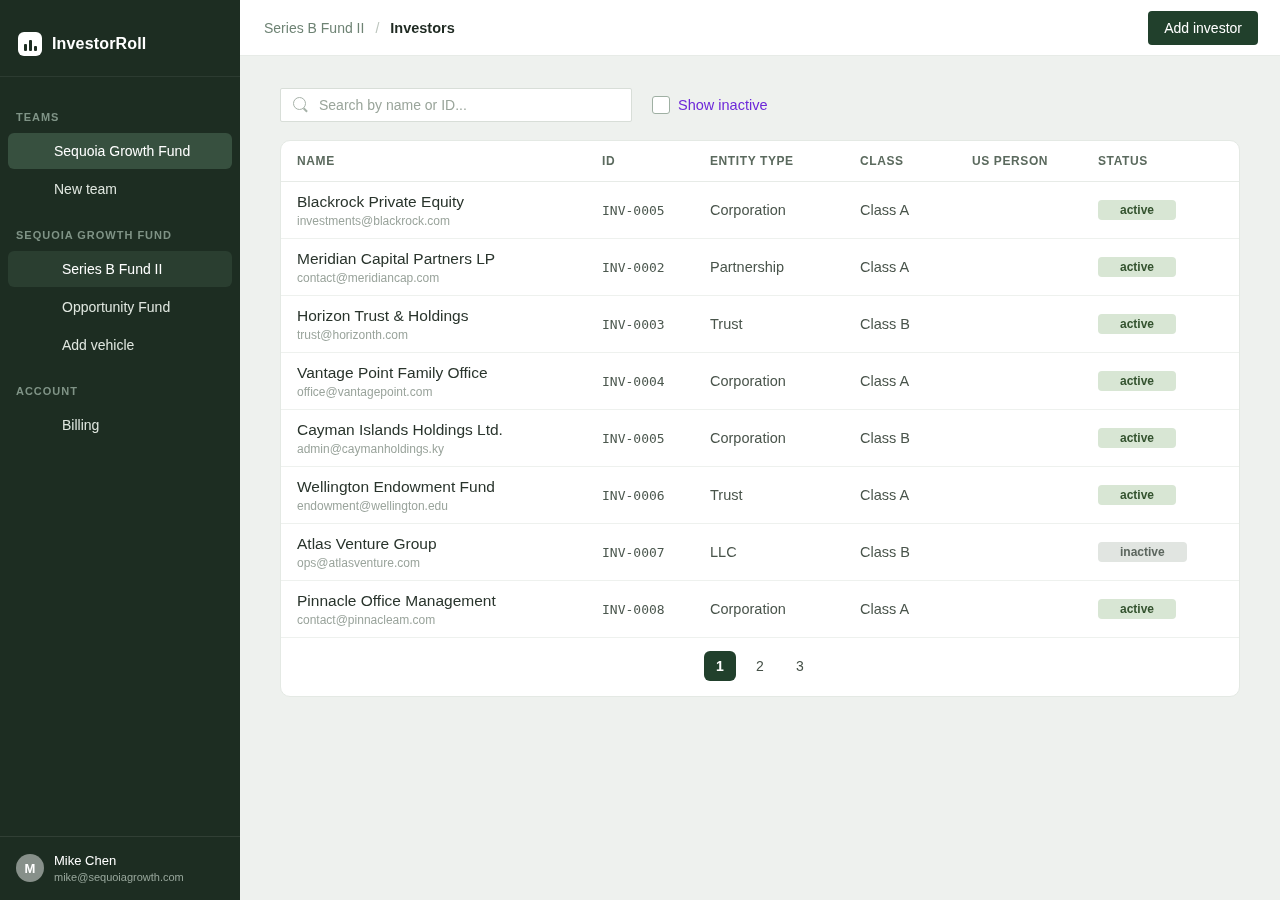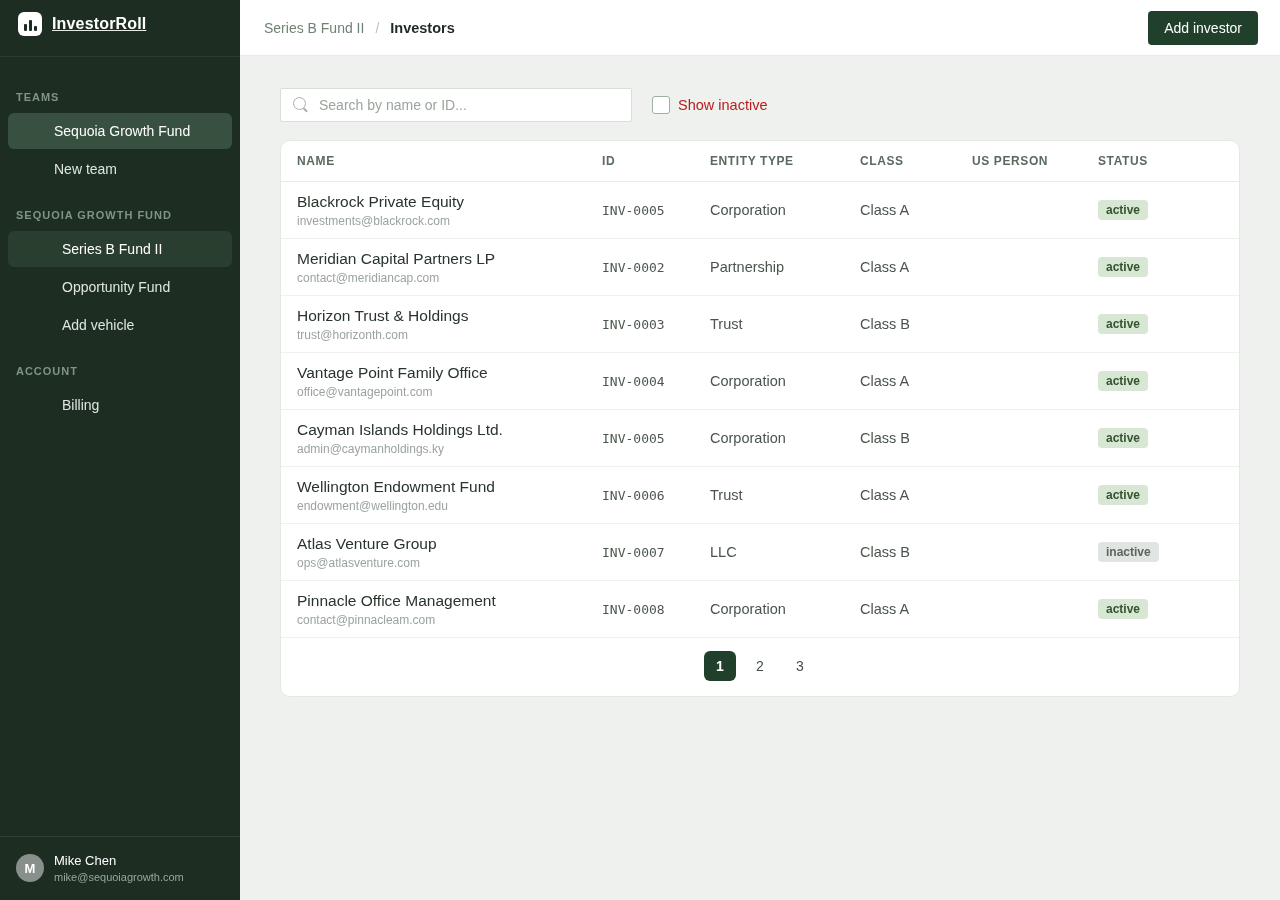--- a/index.html
+++ b/index.html
@@ -12,23 +12,22 @@
   }
 
   
   .sidebar {
     position:fixed; left:0; top:0; width:240px; height:900px;
     background:#1d2d22; color:#e6ebe6;
     display:flex; flex-direction:column;
   }
   .brand {
     display:flex; align-items:center; gap:10px;
-    padding:12px 16px 20px 18px;
+    padding:32px 16px 20px 18px;
     border-bottom:1px solid rgba(255,255,255,0.07);
-    text-decoration:underline;
   }
   .logo {
     width:24px; height:24px; background:#ffffff; border-radius:6px;
     display:flex; align-items:flex-end; justify-content:center; gap:2px;
     padding-bottom:5px;
   }
   .logo .bar { width:3px; background:#1d2d22; border-radius:1px; display:block; }
   .logo .b1 { height:7px; } .logo .b2 { height:11px; } .logo .b3 { height:5px; }
   .brand-name { font-size:16px; font-weight:bold; color:#ffffff; letter-spacing:0.01em; }
 
@@ -96,21 +95,21 @@
   .search-icon::after {
     content:""; position:absolute; width:5px; height:1.6px; background:#a7b2a9;
     transform:rotate(45deg); left:9px; top:11px;
   }
   .search-input::placeholder { color:#9aa59b; }
   .inactive-toggle { display:flex; align-items:center; gap:8px; margin-left:20px; cursor:pointer; }
   .checkbox {
     width:18px; height:18px; border:1.5px solid #9fb0a3; border-radius:3px;
     background:#ffffff; display:inline-block;
   }
-  .toggle-label { font-size:14.5px; color:#b91c1c; }
+  .toggle-label { font-size:14.5px; color:#6d28d9; }
 
   
   .table-card {
     background:#ffffff; border:1px solid #e4e9e4; border-radius:10px;
     overflow:hidden;
   }
   table { width:100%; border-collapse:collapse; table-layout:fixed; }
   col.c-name { width:305px; } col.c-id { width:108px; } col.c-entity { width:150px; }
   col.c-class { width:112px; } col.c-us { width:126px; } col.c-status { width:auto; }
   thead th {
@@ -120,21 +119,21 @@
   }
   tbody td {
     padding:10px 16px; border-bottom:1px solid #eef1ee; vertical-align:middle;
     height:57px;
   }
   .inv-name { font-size:15.5px; color:#29342c; }
   .inv-email { font-size:12px; color:#9aa49c; margin-top:3px; }
   .inv-id { font-family:"DejaVu Sans Mono", monospace; font-size:13px; color:#4c584f; }
   .cell-text { font-size:14.5px; color:#49544b; }
   .badge {
-    display:inline-block; padding:3px 8px; border-radius:4px;
+    display:inline-block; padding:3px 22px; border-radius:4px;
     font-size:12px; font-weight:bold;
   }
   .badge-active { background:#d8e6d4; color:#34532f; }
   .badge-inactive { background:#e1e5e1; color:#5c665e; }
 
   .pagination {
     display:flex; justify-content:center; align-items:center; gap:8px;
     padding:13px 0 15px 0;
   }
   .page-btn {

